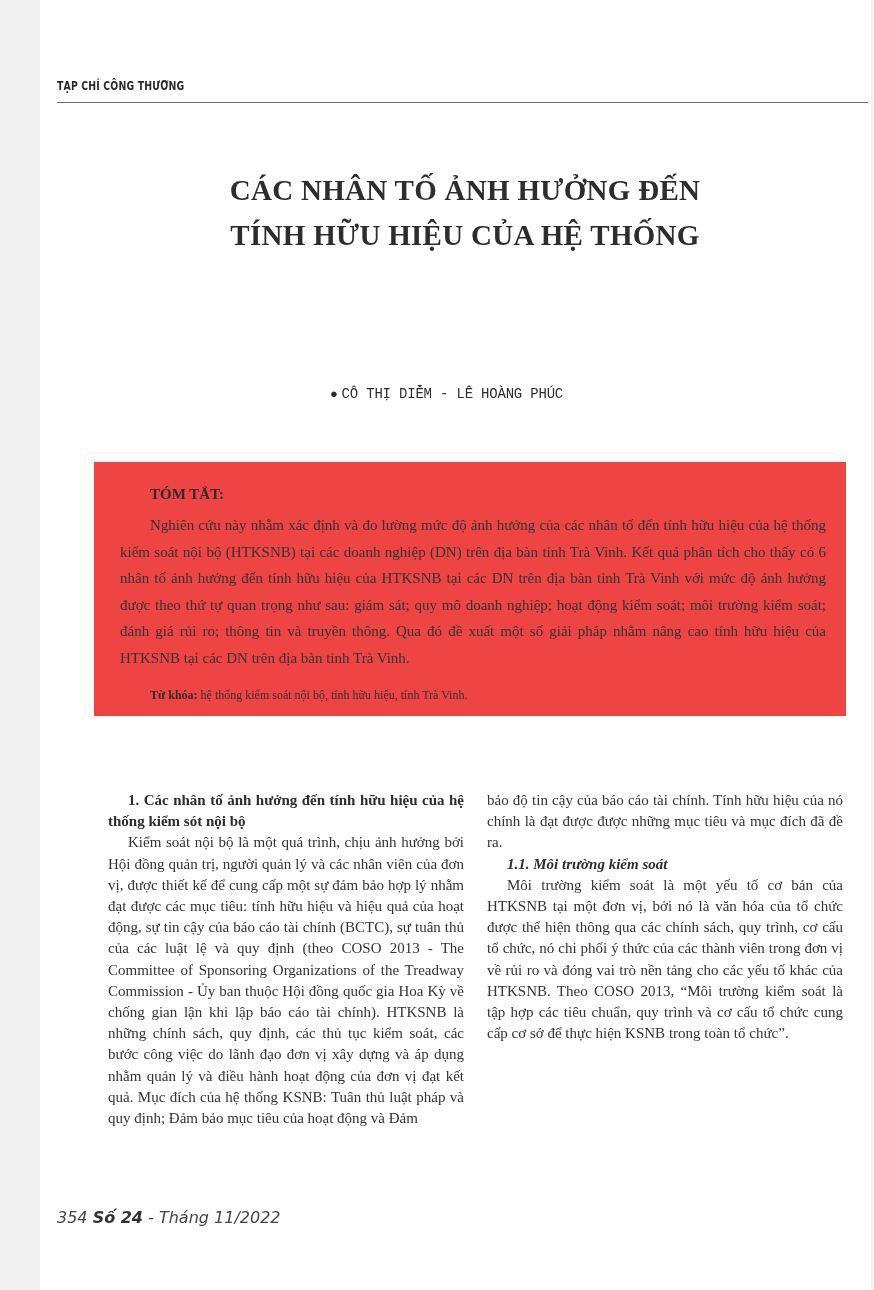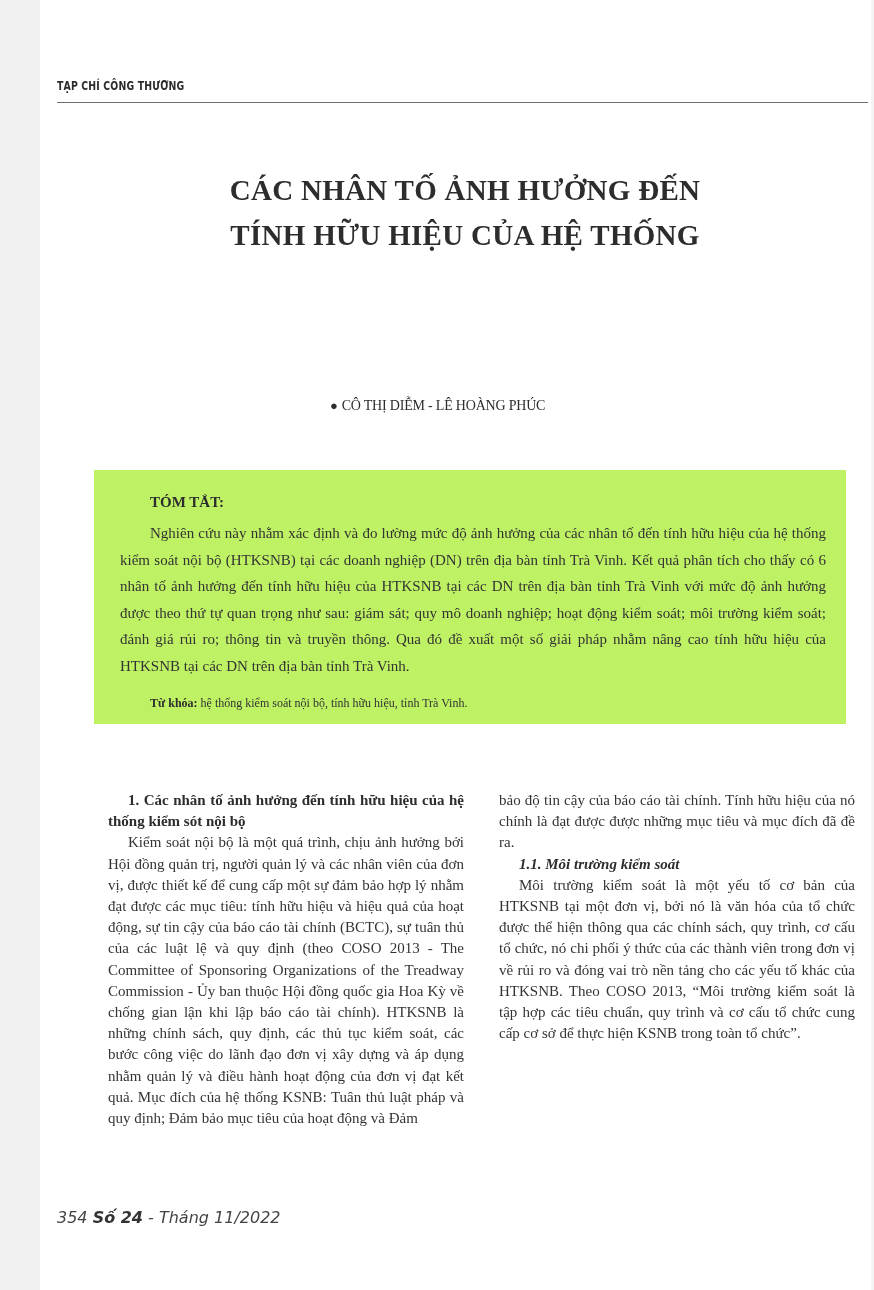--- a/index.html
+++ b/index.html
@@ -27,50 +27,49 @@
       background: #6d6d6d;
     }
     .title {
       position: absolute; left: 60px; top: 168px; width: 810px;
       text-align: center; font-family: "Liberation Serif", serif;
       font-weight: bold; font-size: 29px; line-height: 45px; color: #2d2d2d;
       letter-spacing: 0.3px;
     }
     .title div { white-space: nowrap; }
     .authors {
-      position: absolute; left: 330px; top: 398px;
-      font-family: Liberation Serif, serif; font-size: 14px; color: #2d2d2d;
+      position: absolute; left: 330px; top: 386px;
+      font-family: Liberation Mono, monospace; font-size: 14px; color: #2d2d2d;
       letter-spacing: -0.2px; white-space: nowrap;
     }
     .authors .bullet { font-size: 13px; margin-right: 4px; }
     .abstract-box {
       position: absolute; left: 94px; top: 462px; width: 752px; height: 254px;
-      background: #bef264;
-      margin-top: 8px;
+      background: #ef4444;
     }
     .abstract-heading {
       position: absolute; left: 56px; top: 24px;
       font-weight: bold; font-size: 15px; color: #2d2d2d;
     }
     .abstract-body {
       position: absolute; left: 26px; top: 50px; width: 706px;
       font-size: 15px; line-height: 26.5px; color: #333;
       text-align: justify; text-indent: 30px;
     }
     .keywords {
       position: absolute; left: 56px; top: 226px;
       font-size: 12px; color: #333; white-space: nowrap;
     }
     .keywords b { color: #2d2d2d; }
     .column {
       position: absolute; top: 790px; width: 356px;
       font-size: 15px; line-height: 21.2px; color: #333; text-align: justify;
     }
     .col-left { left: 108px; }
-    .col-right { left: 499px; font-family: Liberation Serif, serif; }
+    .col-right { left: 487px; font-family: Liberation Serif, serif; }
     .column p { margin: 0; text-indent: 20px; }
     .column .section-heading { font-weight: bold; color: #2d2d2d; }
     .column .subsection-heading { font-weight: bold; font-style: italic; color: #2d2d2d; }
     .footer {
       position: absolute; left: 57px; top: 1208px;
       font-family: "DejaVu Sans", sans-serif; font-size: 16px; color: #444;
       white-space: nowrap;
       font-style: italic;
     }
     .footer .issue { font-weight: bold; color: #333; }

